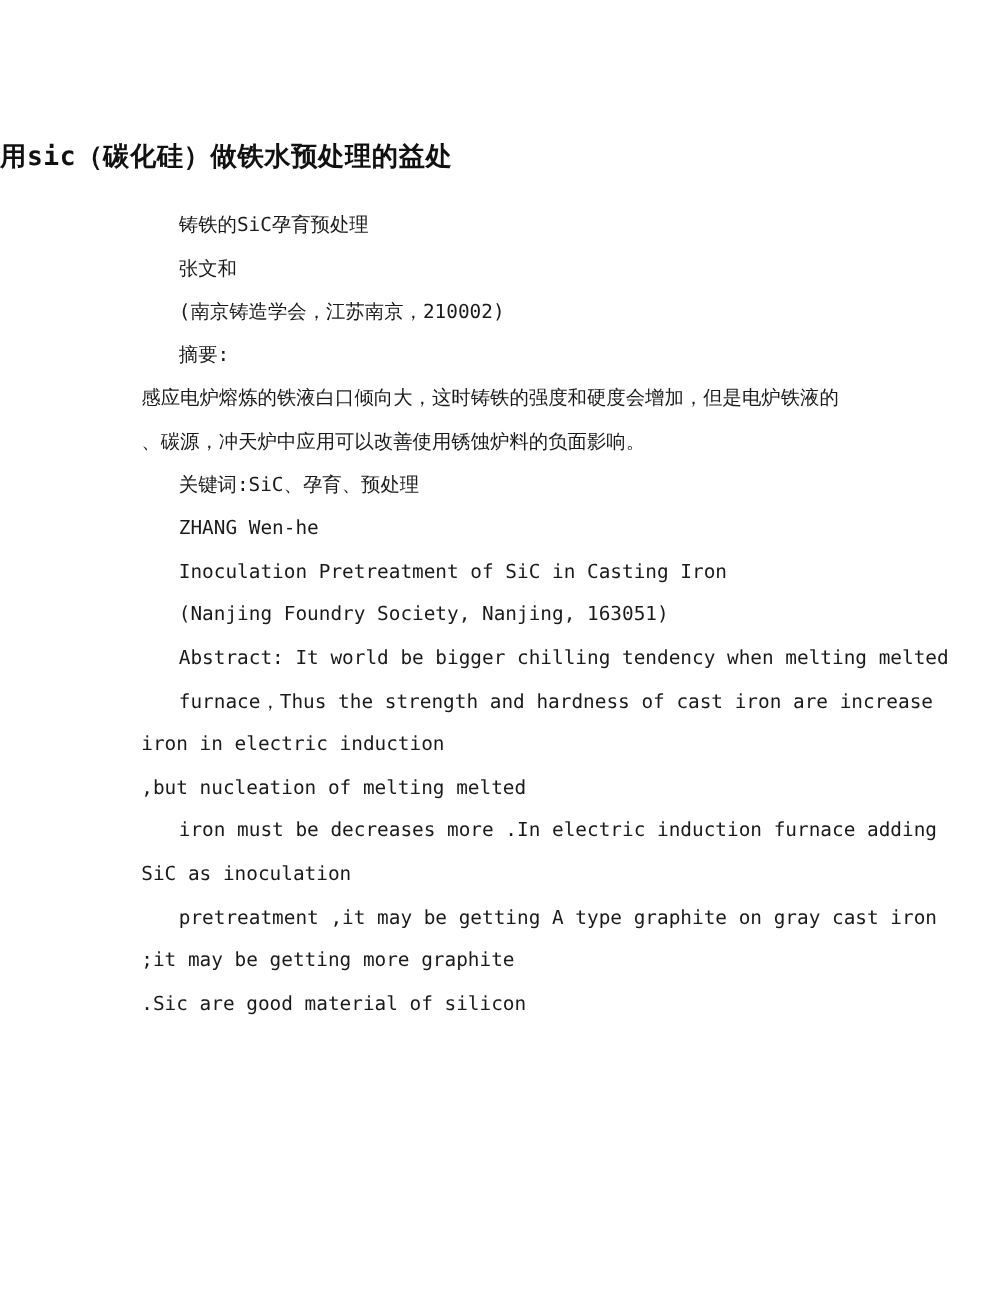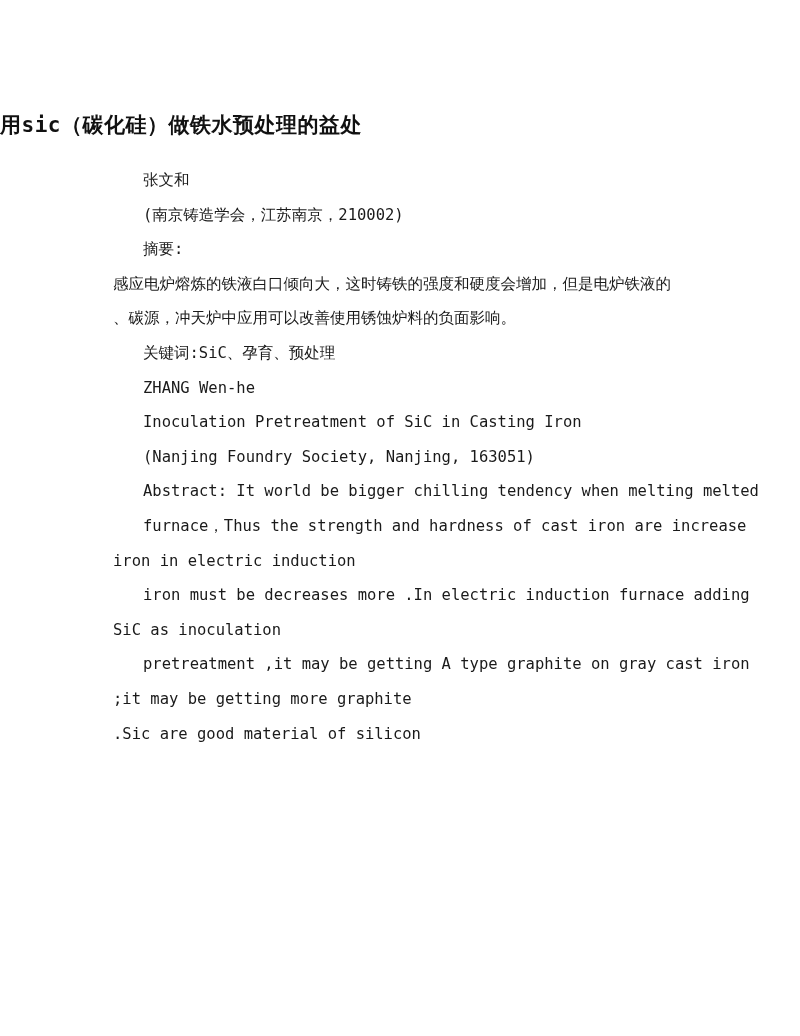--- a/index.html
+++ b/index.html
@@ -42,32 +42,34 @@
   }
 </style>
 </head>
 <body>
 
 <div class="page">
 
   <h1 class="doc-title">用sic（碳化硅）做铁水预处理的益处</h1>
 
   <div class="lines">
+    <div class="line indent">铸铁的SiC孕育预处理</div>
     <div class="line indent">张文和</div>
     <div class="line indent">(南京铸造学会，江苏南京，210002)</div>
     <div class="line indent">摘要:</div>
     <div class="line">感应电炉熔炼的铁液白口倾向大，这时铸铁的强度和硬度会增加，但是电炉铁液的</div>
     <div class="line">、碳源，冲天炉中应用可以改善使用锈蚀炉料的负面影响。</div>
     <div class="line indent">关键词:SiC、孕育、预处理</div>
     <div class="line indent">ZHANG Wen-he</div>
     <div class="line indent">Inoculation Pretreatment of SiC in Casting Iron</div>
     <div class="line indent">(Nanjing Foundry Society, Nanjing, 163051)</div>
     <div class="line indent">Abstract: It world be bigger chilling tendency when melting melted</div>
     <div class="line indent">furnace，Thus the strength and hardness of cast iron are increase</div>
     <div class="line">iron in electric induction</div>
+    <div class="line">,but nucleation of melting melted</div>
     <div class="line indent">iron must be decreases more .In electric induction furnace adding</div>
     <div class="line">SiC as inoculation</div>
     <div class="line indent">pretreatment ,it may be getting A type graphite on gray cast iron</div>
     <div class="line">;it may be getting more graphite</div>
     <div class="line">.Sic are good material of silicon</div>
   </div>
 
 </div>
 
 </body></html>

